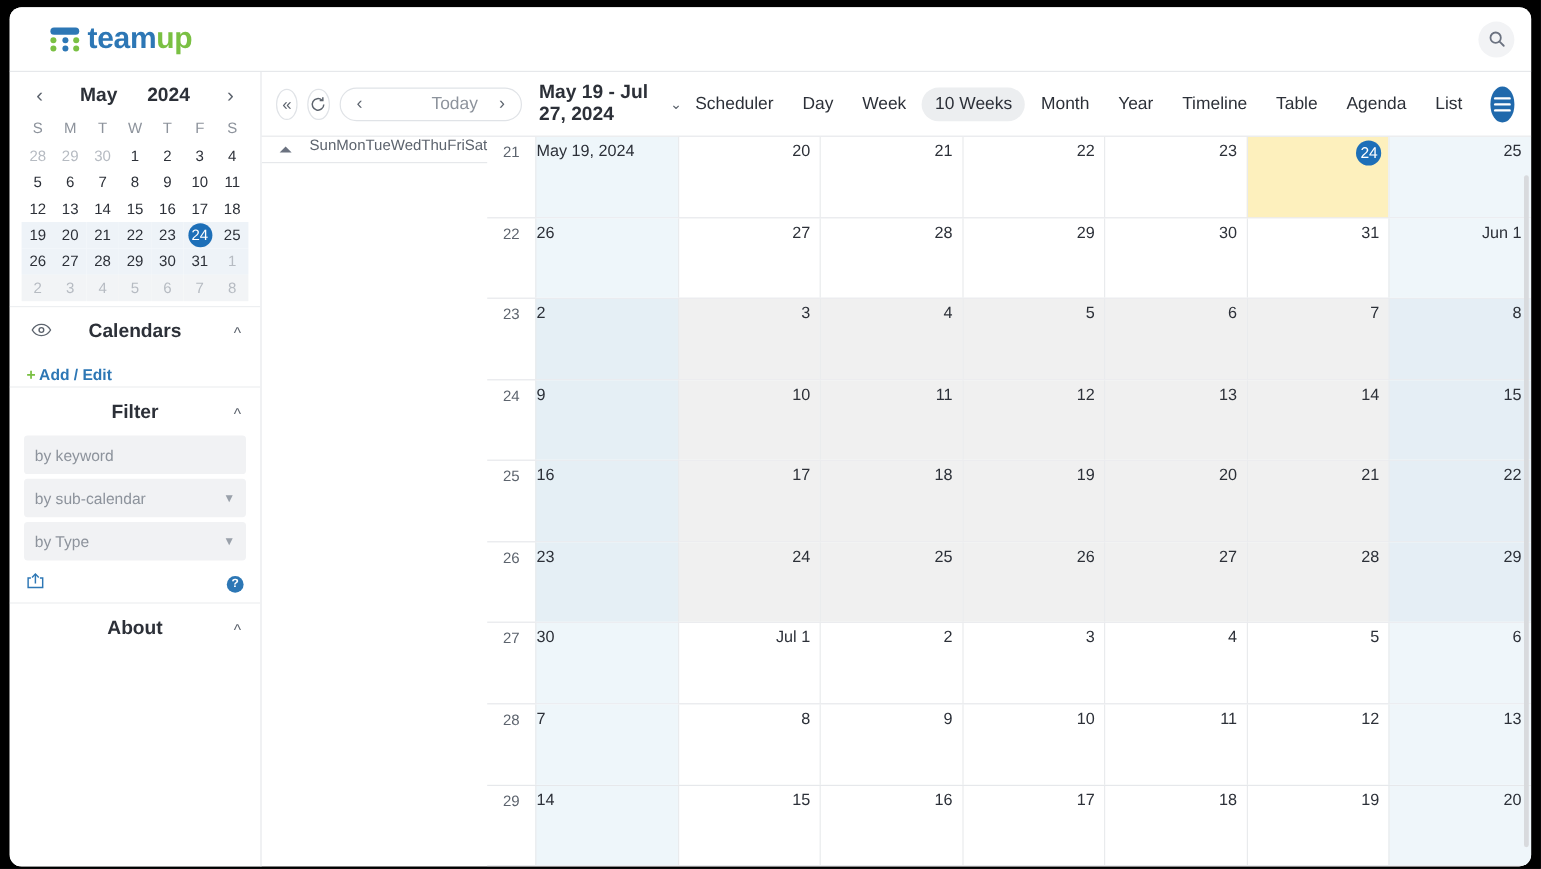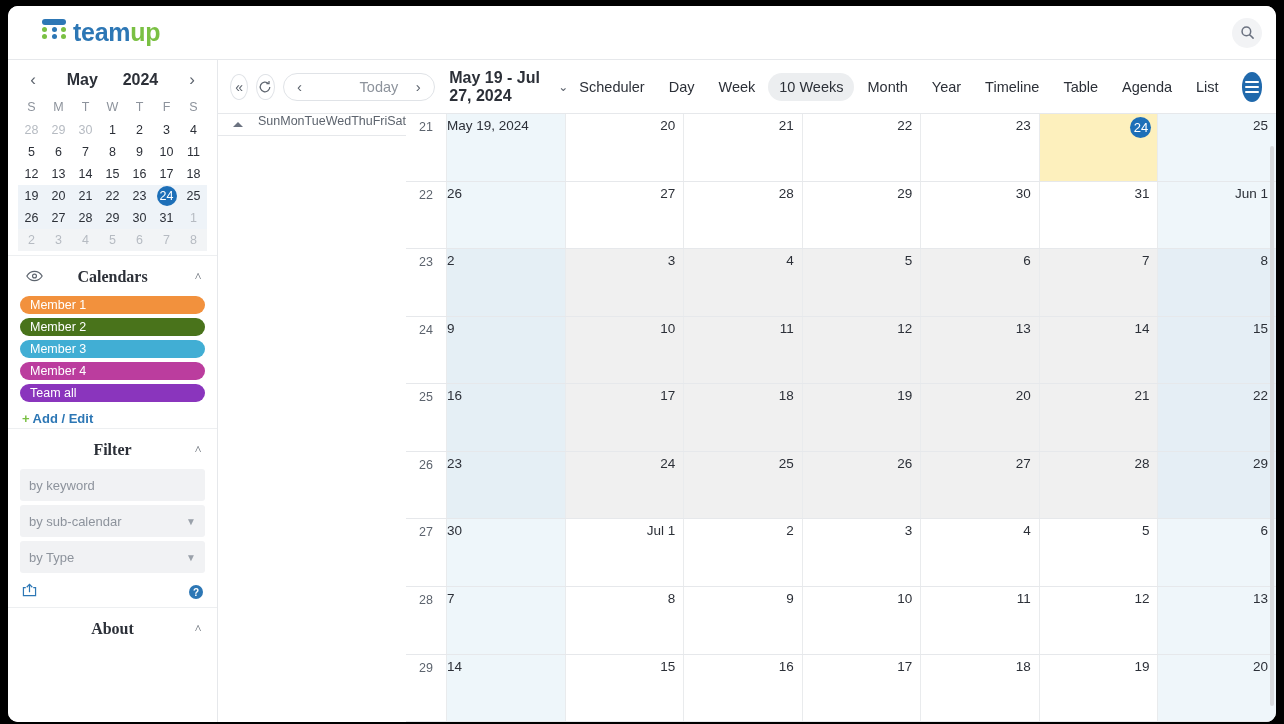--- a/index.html
+++ b/index.html
@@ -23,21 +23,21 @@
   
   .topbar {
     height: 54px;
     min-height: 54px;
     border-bottom: 1px solid #e6e8eb;
     display: flex;
     align-items: center;
     padding: 0 14px 0 34px;
     background: #fff;
   }
-  .logo { display: flex; align-items: flex-start; gap: 7px; }
+  .logo { display: flex; align-items: center; gap: 7px; }
   .logo-mark {
     width: 24px; height: 22px;
     display: flex; flex-direction: column; justify-content: space-between;
     padding: 1px 0;
   }
   .logo-bar { height: 6px; background: #2d77b5; border-radius: 3px; width: 100%; }
   .logo-row { display: flex; justify-content: space-between; }
   .dot { width: 5px; height: 5px; border-radius: 50%; }
   .dot.g { background: #7ac043; }
   .dot.b { background: #2d77b5; }
@@ -98,21 +98,20 @@
     display: inline-flex; align-items: center; justify-content: center;
     width: 20px; height: 20px; border-radius: 50%;
     background: #1d6fb8; color: #fff; font-size: 12.5px;
   }
 
   .sec-head {
     display: flex; align-items: center; justify-content: center;
     position: relative;
     padding: 12px 12px 10px 12px;
     border-top: 1px solid #edeff1;
-    font-family: Liberation Serif, serif;
   }
   .sec-head .sec-title { font-size: 16px; font-weight: 700; color: #2c3038; }
   .sec-head .left-ic { position: absolute; left: 18px; color: #5d646e; }
   .sec-head .right-ic { position: absolute; right: 16px; color: #5d646e; font-size: 13px; cursor: pointer; }
 
   .cal-list { padding: 0 12px; display: flex; flex-direction: column; gap: 4px; }
   .cal-chip {
     height: 18px; border-radius: 9px;
     display: flex; align-items: center;
     padding: 0 10px;
@@ -372,37 +371,20 @@
       <div class="sec-head">
         <span class="left-ic">
           <svg width="17" height="12" viewBox="0 0 20 13" fill="none" stroke="#5d646e" stroke-width="1.4">
             <path d="M1 6.5C3.2 2.8 6.4 1 10 1s6.8 1.8 9 5.5C16.8 10.2 13.6 12 10 12S3.2 10.2 1 6.5z"></path>
             <circle cx="10" cy="6.5" r="2.3"></circle>
           </svg>
         </span>
         <span class="sec-title">Calendars</span>
         <span class="right-ic">^</span>
       </div>
-      <div class="cal-list" id="cal-list">
-          <div class="cal-chip" style="background:#f2913d">
-            <span>Member 1</span>
-          </div>
-          <div class="cal-chip" style="background:#49731b">
-            <span>Member 2</span>
-          </div>
-          <div class="cal-chip" style="background:#41aed4">
-            <span>Member 3</span>
-          </div>
-          <div class="cal-chip" style="background:#bb3d9e">
-            <span>Member 4</span>
-          </div>
-          <div class="cal-chip" style="background:#8a35bd">
-            <span>Team all</span>
-          </div>
-        </div>
       <div class="add-edit">
         <span class="plus">+</span><span>Add / Edit</span>
       </div>
 
       <div class="sec-head">
         <span class="sec-title">Filter</span>
         <span class="right-ic">^</span>
       </div>
       <div class="filter-body">
         <div class="f-field">by keyword</div>

